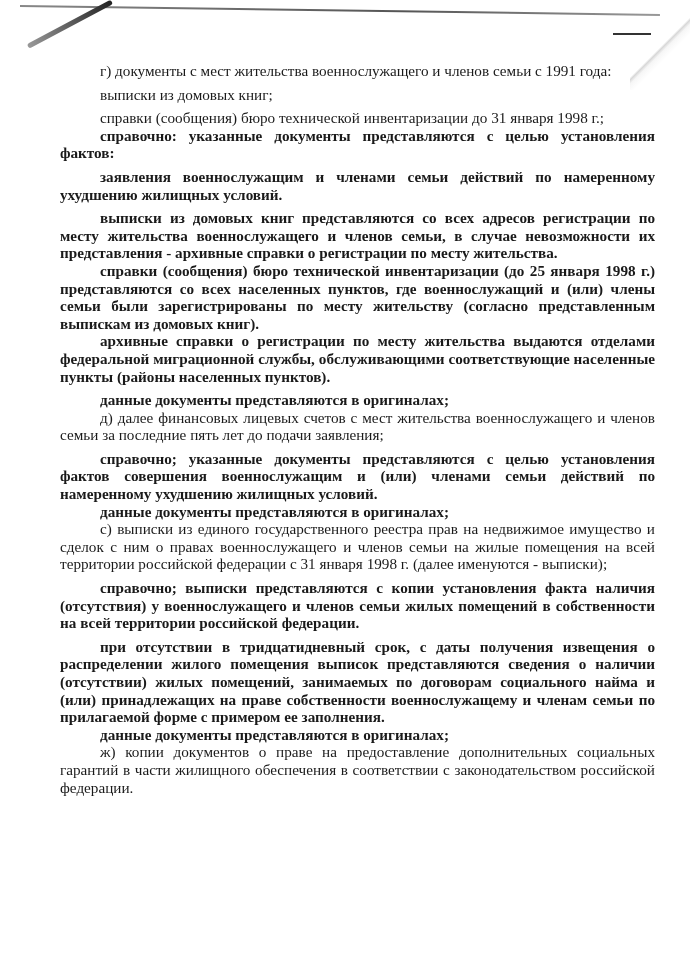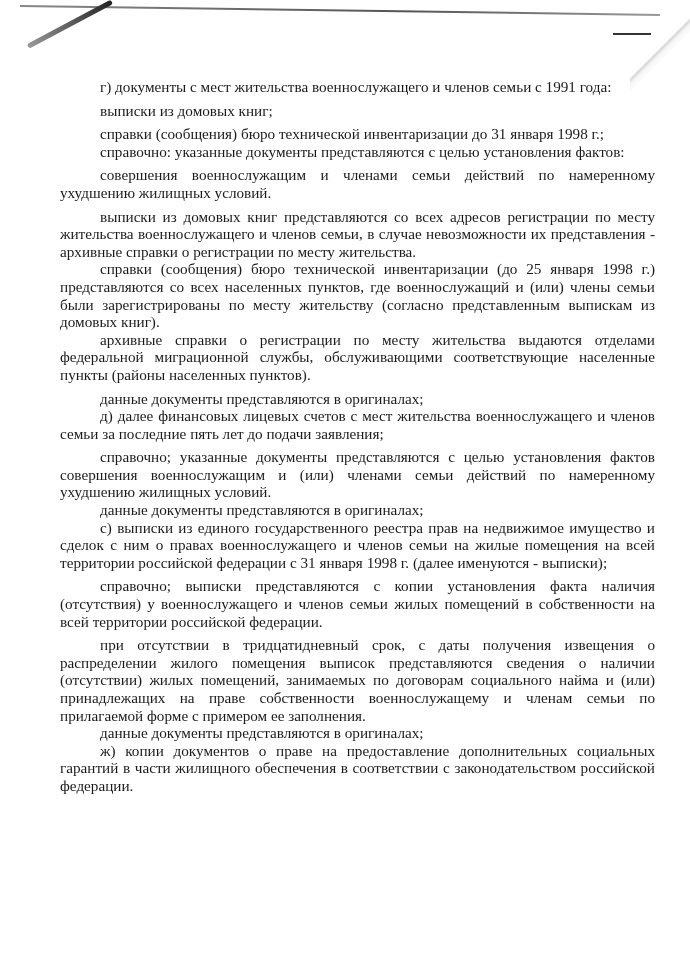--- a/index.html
+++ b/index.html
@@ -26,38 +26,38 @@
     }
     .small-dash {
       position: absolute; left: 613px; top: 33px; width: 38px; height: 2px;
       background: #333;
     }
     .page {
       position: absolute; left: 60px; top: 62px; width: 595px;
       font-size: 15.2px; line-height: 17.6px;
     }
     .p { margin: 0; text-align: justify; text-indent: 40px; }
-    .p.b { font-weight: normal; }
+    .p.b { font-weight: bold; }
     .p.gap { margin-top: 6px; }
     .p.noind { text-indent: 0; }
   </style>
 </head>
 <body>
 
 <div class="top-edge"></div>
 <div class="corner-fold"></div>
 <div class="pen-mark"></div>
 <div class="small-dash"></div>
 
 <div class="page">
-  <p class="p" style="margin-top:16px;">г) документы с мест жительства военнослужащего и членов семьи с 1991 года:</p>
+  <p class="p" style="margin-top:0;">г) документы с мест жительства военнослужащего и членов семьи с 1991 года:</p>
   <p class="p gap">выписки из домовых книг;</p>
   <p class="p gap">справки (сообщения) бюро технической инвентаризации до 31 января 1998 г.;</p>
   <p class="p b">справочно: указанные документы представляются с целью установления фактов:</p>
-  <p class="p b gap">совершения военнослужащим и членами семьи действий по намеренному ухудшению жилищных условий.</p>
+  <p class="p b gap">заявления военнослужащим и членами семьи действий по намеренному ухудшению жилищных условий.</p>
   <p class="p b gap">выписки из домовых книг представляются со всех адресов регистрации по месту жительства военнослужащего и членов семьи, в случае невозможности их представления - архивные справки о регистрации по месту жительства.</p>
   <p class="p b">справки (сообщения) бюро технической инвентаризации (до 25 января 1998 г.) представляются со всех населенных пунктов, где военнослужащий и (или) члены семьи были зарегистрированы по месту жительству (согласно представленным выпискам из домовых книг).</p>
   <p class="p b">архивные справки о регистрации по месту жительства выдаются отделами федеральной миграционной службы, обслуживающими соответствующие населенные пункты (районы населенных пунктов).</p>
   <p class="p b gap">данные документы представляются в оригиналах;</p>
   <p class="p">д) далее финансовых лицевых счетов с мест жительства военнослужащего и членов семьи за последние пять лет до подачи заявления;</p>
   <p class="p b gap">справочно; указанные документы представляются с целью установления фактов совершения военнослужащим и (или) членами семьи действий по намеренному ухудшению жилищных условий.</p>
   <p class="p b">данные документы представляются в оригиналах;</p>
   <p class="p">с) выписки из единого государственного реестра прав на недвижимое имущество и сделок с ним о правах военнослужащего и членов семьи на жилые помещения на всей территории российской федерации с 31 января 1998 г. (далее именуются - выписки);</p>
   <p class="p b gap">справочно; выписки представляются с копии установления факта наличия (отсутствия) у военнослужащего и членов семьи жилых помещений в собственности на всей территории российской федерации.</p>
   <p class="p b gap">при отсутствии в тридцатидневный срок, с даты получения извещения о распределении жилого помещения выписок представляются сведения о наличии (отсутствии) жилых помещений, занимаемых по договорам социального найма и (или) принадлежащих на праве собственности военнослужащему и членам семьи по прилагаемой форме с примером ее заполнения.</p>

